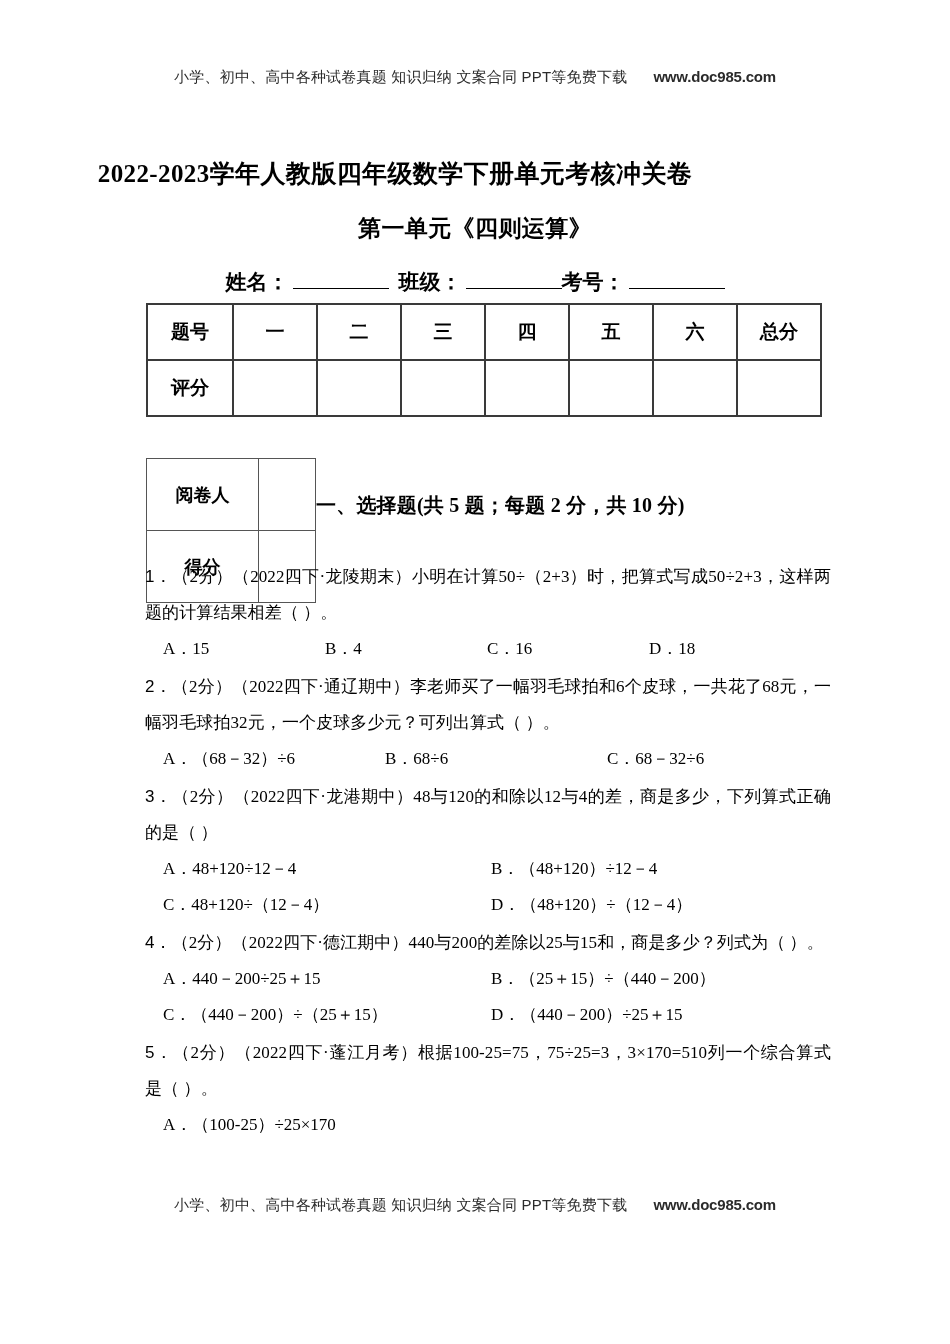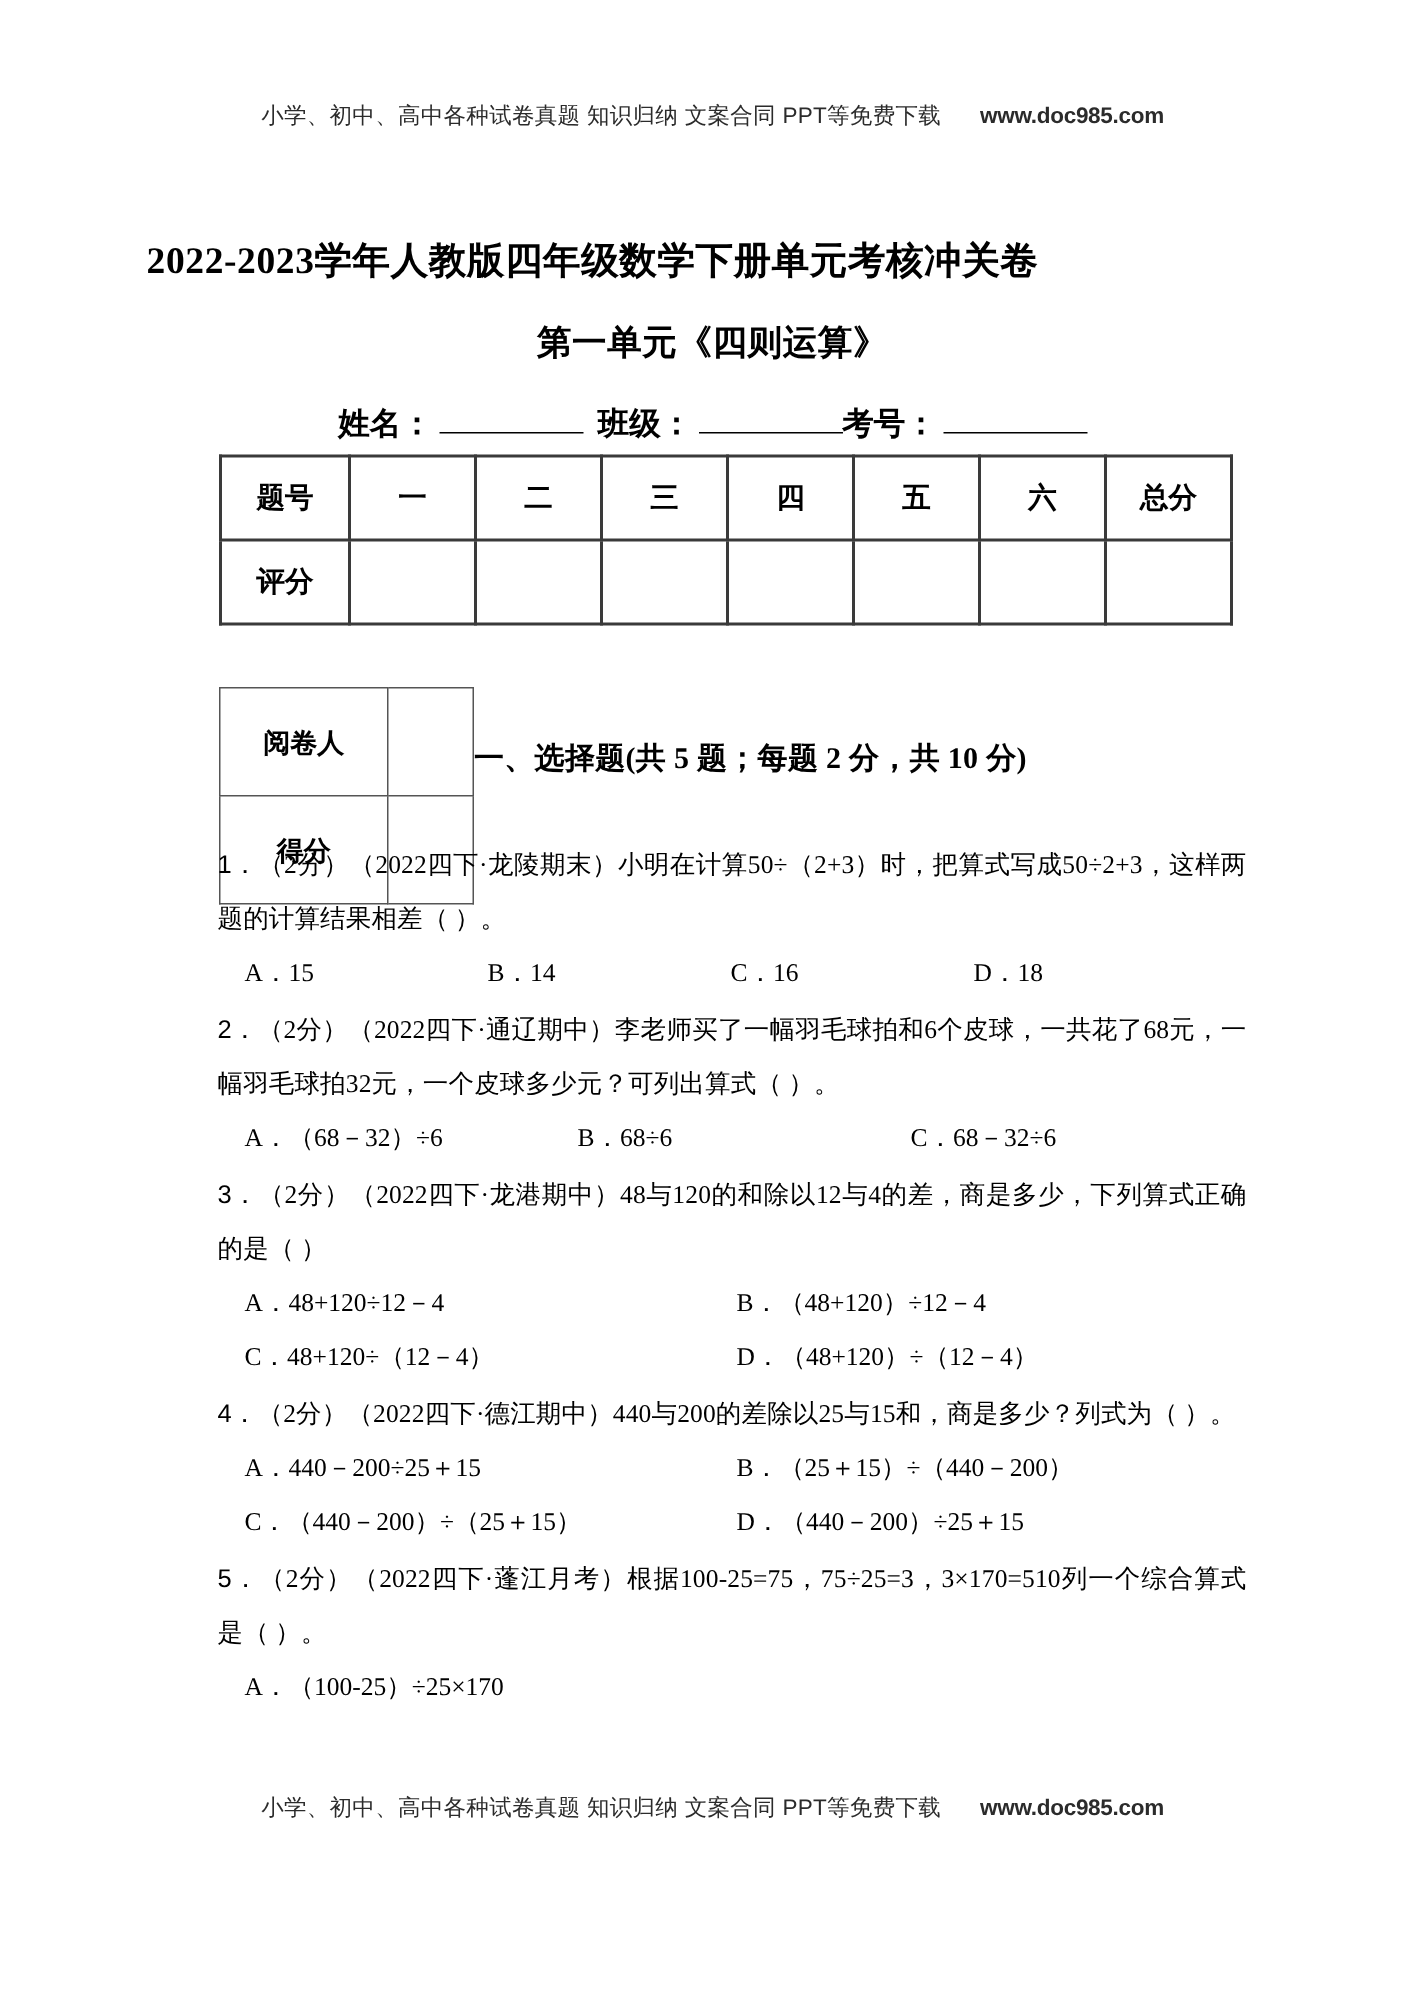--- a/index.html
+++ b/index.html
@@ -238,21 +238,21 @@
         <td></td>
       </tr>
     </tbody>
   </table>
 
   <div class="section-heading">一、选择题(共 5 题；每题 2 分，共 10 分)</div>
 
   <div class="questions" id="questions-container">
       <div class="question">
         <div class="q-body"><span class="q-num">1．</span><span>（2分）</span><span>（2022四下·龙陵期末）</span><span>小明在计算50÷（2+3）时，把算式写成50÷2+3，这样两题的计算结果相差（      ）。</span></div>
-        <div class="q-options opts-4"><span class="opt">A．15</span><span class="opt">B．14</span><span class="opt">C．16</span><span class="opt">D．18</span></div>
+        <div class="q-options opts-4"><span class="opt">A．15</span><span class="opt">B．4</span><span class="opt">C．16</span><span class="opt">D．18</span></div>
       </div>
       <div class="question">
         <div class="q-body"><span class="q-num">2．</span><span>（2分）</span><span>（2022四下·通辽期中）</span><span>李老师买了一幅羽毛球拍和6个皮球，一共花了68元，一幅羽毛球拍32元，一个皮球多少元？可列出算式（      ）。</span></div>
         <div class="q-options opts-3"><span class="opt">A．（68－32）÷6</span><span class="opt">B．68÷6</span><span class="opt">C．68－32÷6</span></div>
       </div>
       <div class="question">
         <div class="q-body"><span class="q-num">3．</span><span>（2分）</span><span>（2022四下·龙港期中）</span><span>48与120的和除以12与4的差，商是多少，下列算式正确的是（      ）</span></div>
         <div class="q-options opts-grid">
           <div class="opt-row"><span class="opt">A．48+120÷12－4</span><span class="opt">B．（48+120）÷12－4</span></div>
           <div class="opt-row"><span class="opt">C．48+120÷（12－4）</span><span class="opt">D．（48+120）÷（12－4）</span></div>

